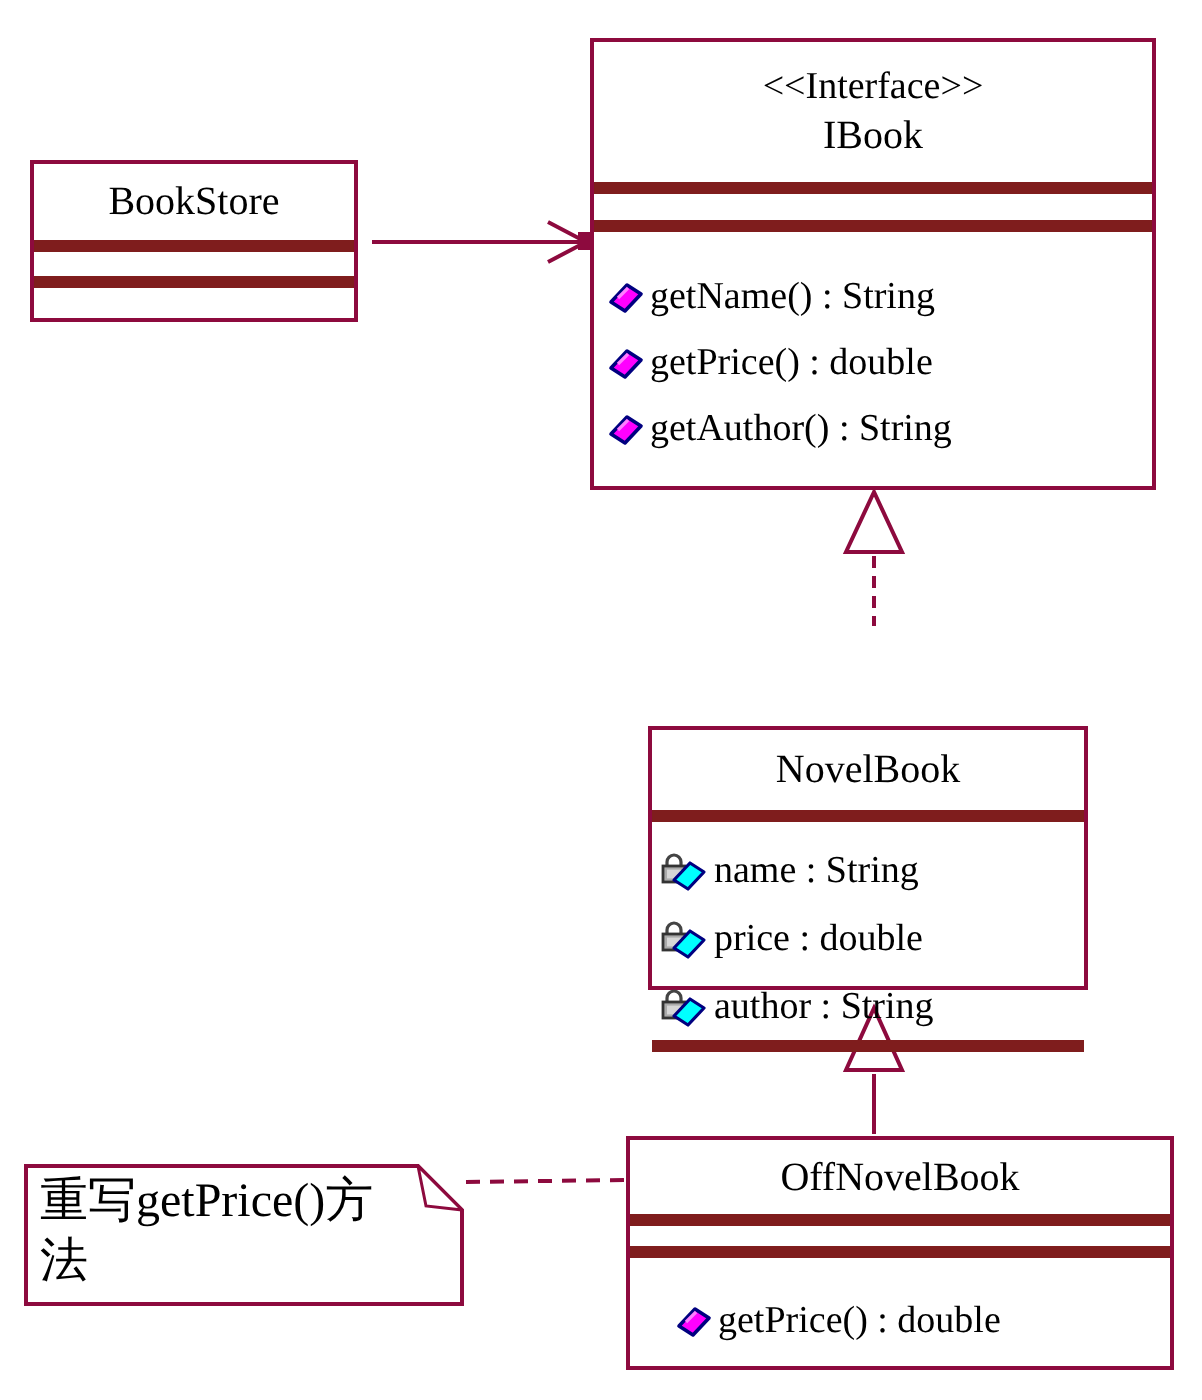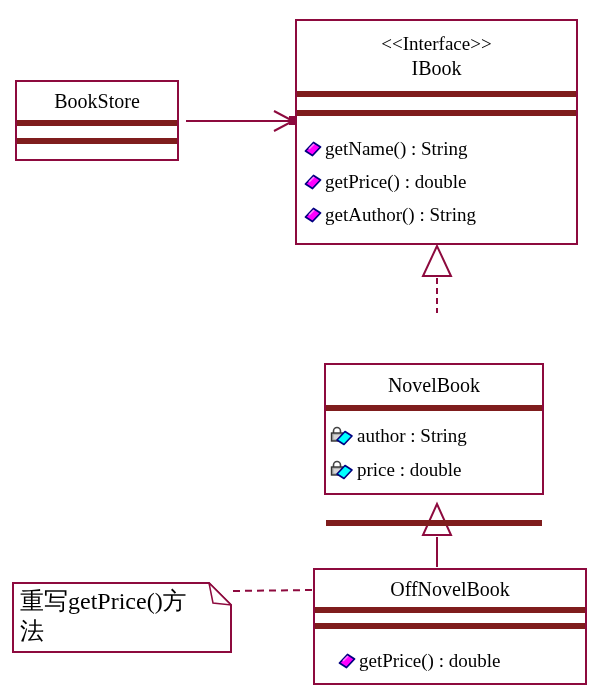--- a/index.html
+++ b/index.html
@@ -102,30 +102,39 @@
       <span class="class-name">NovelBook</span>
     </div>
     <div class="compartment" style="height:115px;padding-top:8px;">
       <div class="member-row" style="padding-left:3px;height:34px;">
         <svg viewBox="0 0 26 22" width="26" height="22">
           <path d="M4.5,8 v-2 a3.5,3.5 0 0 1 7,0 v2" fill="none" stroke="#444444" stroke-width="1.6"></path>
           <rect x="2.5" y="8" width="11" height="8" fill="#AAAAAA" stroke="#333333" stroke-width="1.4"></rect>
           <rect x="4.5" y="9.8" width="7" height="4.4" fill="#D6D6D6"></rect>
           <polygon points="8,15 16,6.5 23,11 15,19.5" fill="#00FFFF" stroke="#000080" stroke-width="1.6" stroke-linejoin="round"></polygon>
         </svg>
-        <span class="member-text">author : String</span>
+        <span class="member-text">name : String</span>
       </div>
       <div class="member-row" style="padding-left:3px;height:34px;">
         <svg viewBox="0 0 26 22" width="26" height="22">
           <path d="M4.5,8 v-2 a3.5,3.5 0 0 1 7,0 v2" fill="none" stroke="#444444" stroke-width="1.6"></path>
           <rect x="2.5" y="8" width="11" height="8" fill="#AAAAAA" stroke="#333333" stroke-width="1.4"></rect>
           <rect x="4.5" y="9.8" width="7" height="4.4" fill="#D6D6D6"></rect>
           <polygon points="8,15 16,6.5 23,11 15,19.5" fill="#00FFFF" stroke="#000080" stroke-width="1.6" stroke-linejoin="round"></polygon>
         </svg>
         <span class="member-text">price : double</span>
+      </div>
+      <div class="member-row" style="padding-left:3px;height:34px;">
+        <svg viewBox="0 0 26 22" width="26" height="22">
+          <path d="M4.5,8 v-2 a3.5,3.5 0 0 1 7,0 v2" fill="none" stroke="#444444" stroke-width="1.6"></path>
+          <rect x="2.5" y="8" width="11" height="8" fill="#AAAAAA" stroke="#333333" stroke-width="1.4"></rect>
+          <rect x="4.5" y="9.8" width="7" height="4.4" fill="#D6D6D6"></rect>
+          <polygon points="8,15 16,6.5 23,11 15,19.5" fill="#00FFFF" stroke="#000080" stroke-width="1.6" stroke-linejoin="round"></polygon>
+        </svg>
+        <span class="member-text">author : String</span>
       </div>
     </div>
     <div class="compartment" style="flex:1 1 auto;"></div>
   </div>
 
   <div class="class-box" style="left:313px;top:568px;width:274px;height:117px;">
     <div class="title-compartment" style="height:37px;">
       <span class="class-name">OffNovelBook</span>
     </div>
     <div class="compartment" style="height:16px;"></div>

